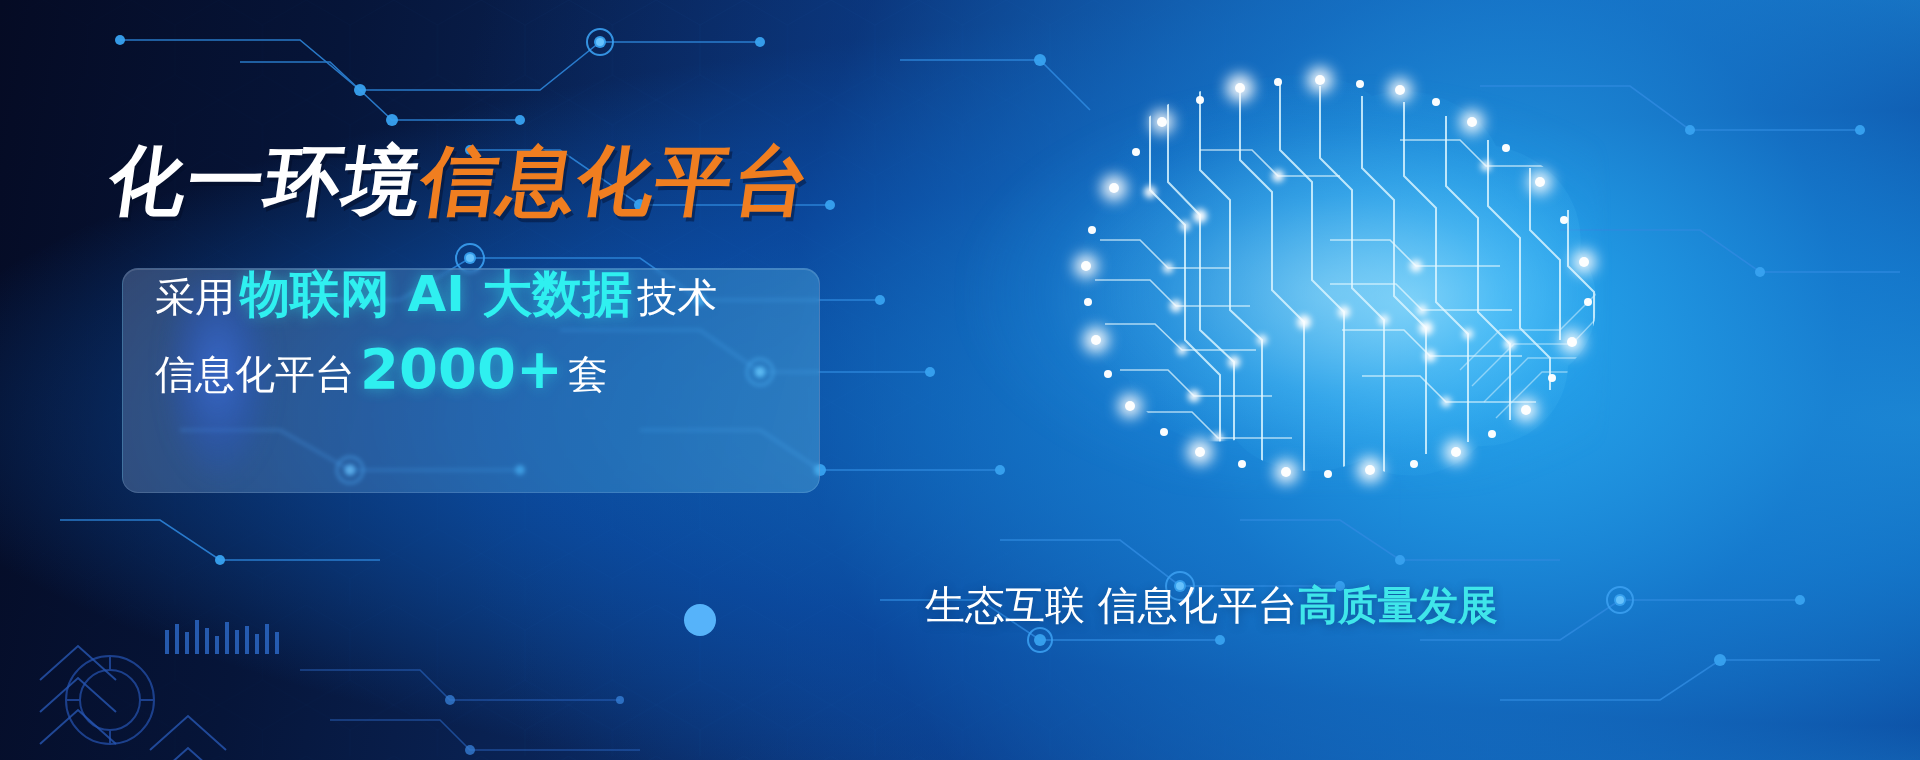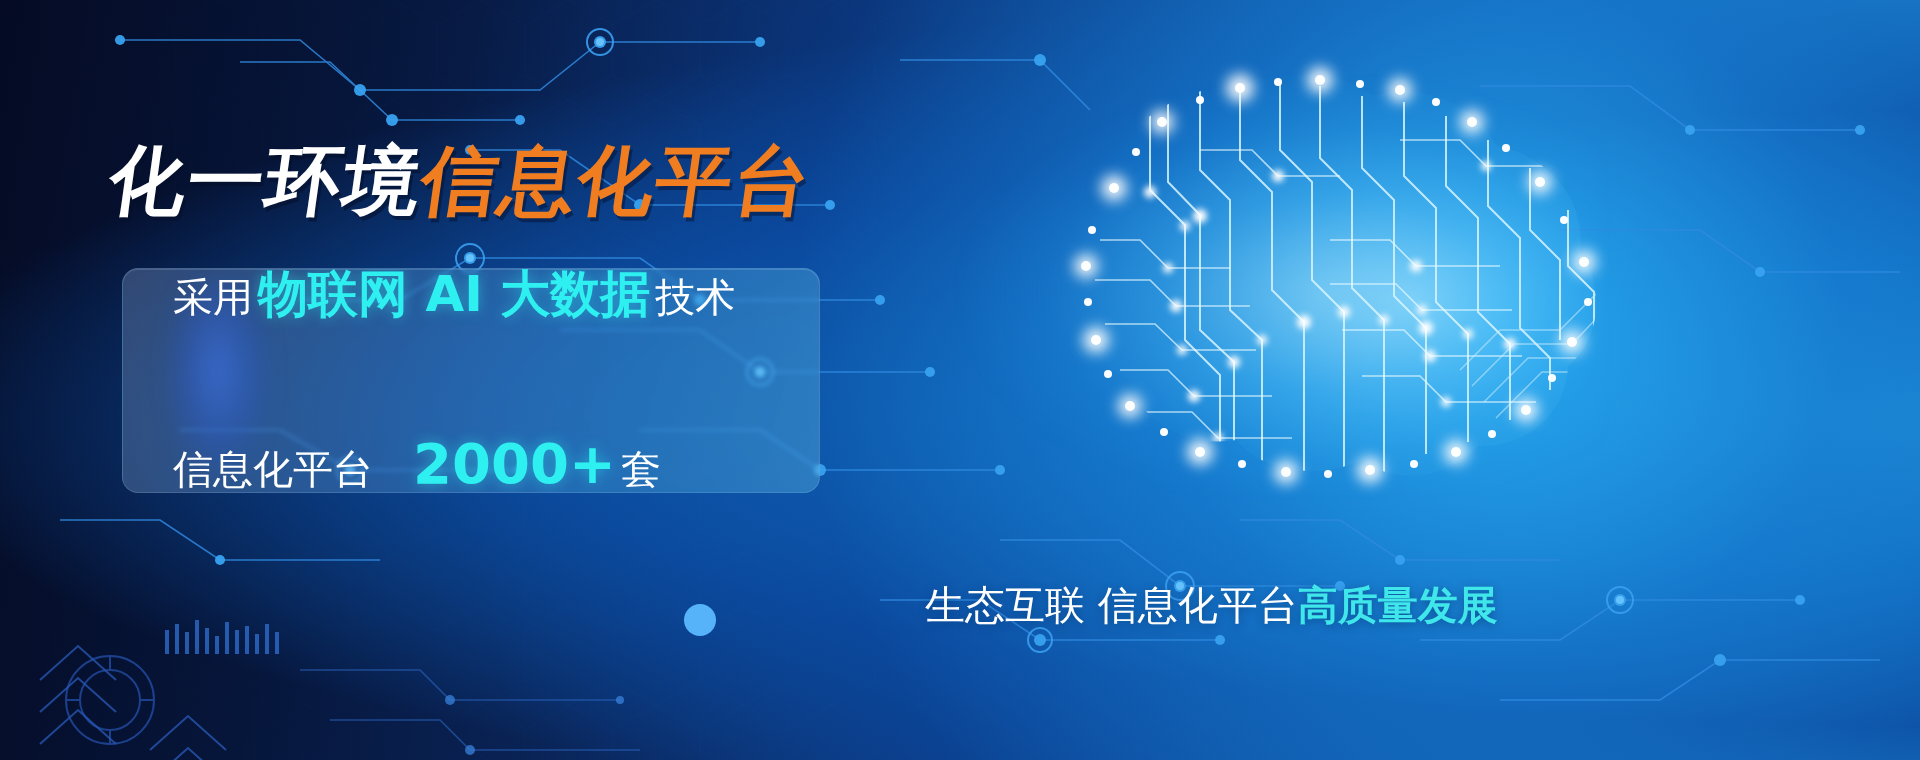--- a/index.html
+++ b/index.html
@@ -51,32 +51,32 @@
     box-shadow:inset 0 1px 0 rgba(255,255,255,.14);
     overflow:hidden;
   }
   .card:before{
     content:"";position:absolute;left:40px;top:10px;width:110px;height:205px;
     background:radial-gradient(ellipse at 50% 45%, rgba(60,110,220,.75) 0%, rgba(45,90,200,.35) 45%, rgba(0,0,0,0) 72%);
     filter:blur(9px);
   }
   .card-lines{
     position:absolute;left:0;top:0;width:100%;height:100%;
-    display:flex;flex-direction:column;justify-content:space-between;
-    padding-left:50px;gap:14px;
+    display:flex;flex-direction:column;justify-content:flex-start;
+    padding-left:32px;gap:22px;
   }
   .cline{
     position:relative;white-space:nowrap;line-height:1;
     font-family:"DejaVu Sans","Liberation Sans",sans-serif;
   }
   .cline .plain{color:#ffffff;font-size:40px;}
   .cline .hi{color:#2ff0f0;font-size:50px;font-weight:bold;
              text-shadow:0 0 14px rgba(47,240,240,.45);}
   .cline .num{color:#2ff0f0;font-size:56px;font-weight:bold;
-             text-shadow:0 0 14px rgba(47,240,240,.45);margin-left:35px;}
+             text-shadow:0 0 14px rgba(47,240,240,.45);}
 
   
   .tagline{
     position:absolute;left:925px;top:585px;white-space:nowrap;
     font-size:40px;line-height:1;
     font-family:"DejaVu Sans","Liberation Sans",sans-serif;
     text-shadow:0 2px 10px rgba(0,40,90,.45);
   }
   .tagline .w{color:#ffffff;}
   .tagline .c{color:#3fe6ea;font-weight:bold;}

